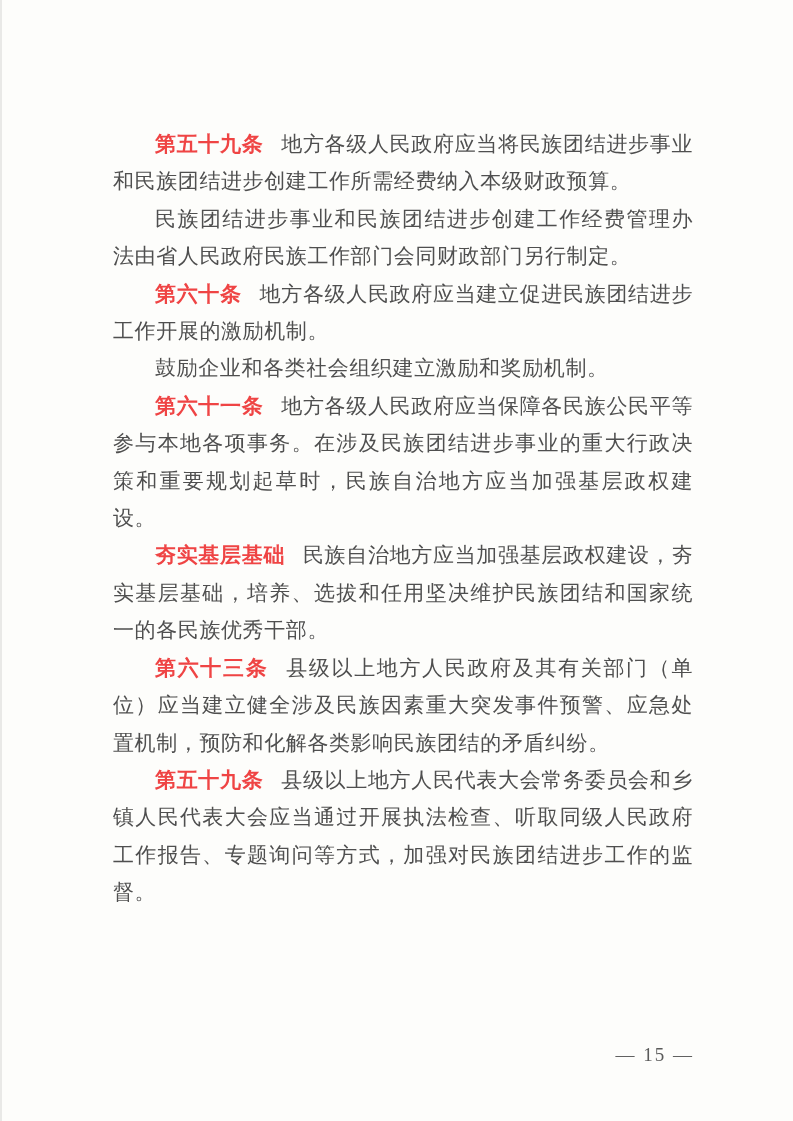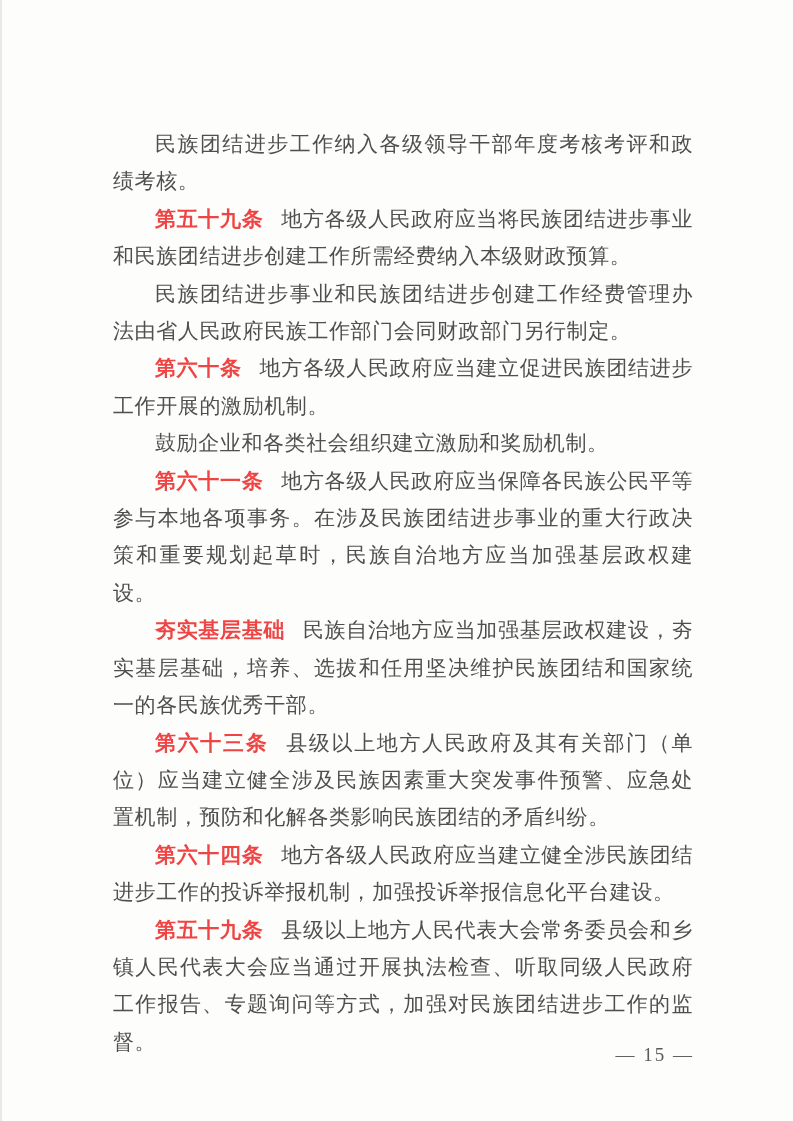--- a/index.html
+++ b/index.html
@@ -58,26 +58,24 @@
     margin-top: 44px;
   }
 </style>
 </head>
 <body>
 
 <div class="page">
   <div class="scan-edge"></div>
 
   <div class="content">
-    <p class="para"><span class="art-num"></span><span>民族团结进步工作纳入各级领导干部年度考核考评和政绩考核。</span></p>
     <p class="para"><span class="art-num">第五十九条</span><span>地方各级人民政府应当将民族团结进步事业和民族团结进步创建工作所需经费纳入本级财政预算。</span></p>
     <p class="para"><span class="art-num"></span><span>民族团结进步事业和民族团结进步创建工作经费管理办法由省人民政府民族工作部门会同财政部门另行制定。</span></p>
     <p class="para"><span class="art-num">第六十条</span><span>地方各级人民政府应当建立促进民族团结进步工作开展的激励机制。</span></p>
     <p class="para"><span class="art-num"></span><span>鼓励企业和各类社会组织建立激励和奖励机制。</span></p>
     <p class="para"><span class="art-num">第六十一条</span><span>地方各级人民政府应当保障各民族公民平等参与本地各项事务。在涉及民族团结进步事业的重大行政决策和重要规划起草时，民族自治地方应当加强基层政权建设。</span></p>
     <p class="para"><span class="art-num">夯实基层基础</span><span>民族自治地方应当加强基层政权建设，夯实基层基础，培养、选拔和任用坚决维护民族团结和国家统一的各民族优秀干部。</span></p>
     <p class="para"><span class="art-num">第六十三条</span><span>县级以上地方人民政府及其有关部门（单位）应当建立健全涉及民族因素重大突发事件预警、应急处置机制，预防和化解各类影响民族团结的矛盾纠纷。</span></p>
-    <p class="para"><span class="art-num">第六十四条</span><span>地方各级人民政府应当建立健全涉民族团结进步工作的投诉举报机制，加强投诉举报信息化平台建设。</span></p>
     <p class="para"><span class="art-num">第五十九条</span><span>县级以上地方人民代表大会常务委员会和乡镇人民代表大会应当通过开展执法检查、听取同级人民政府工作报告、专题询问等方式，加强对民族团结进步工作的监督。</span></p>
   </div>
 
   <div class="page-number">— 15 —</div>
 </div>
 
 </body></html>

